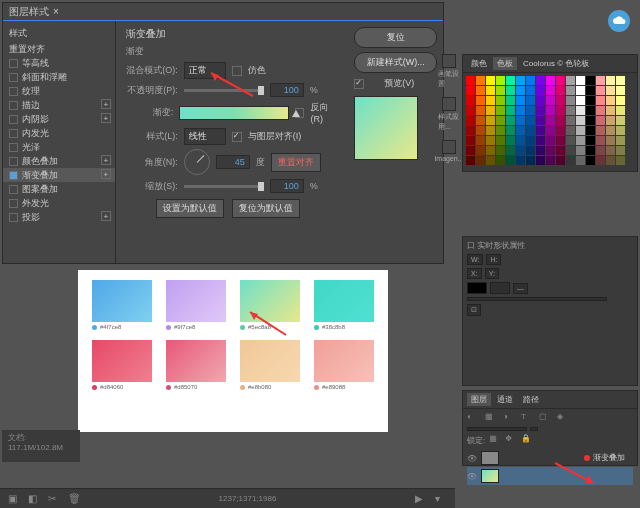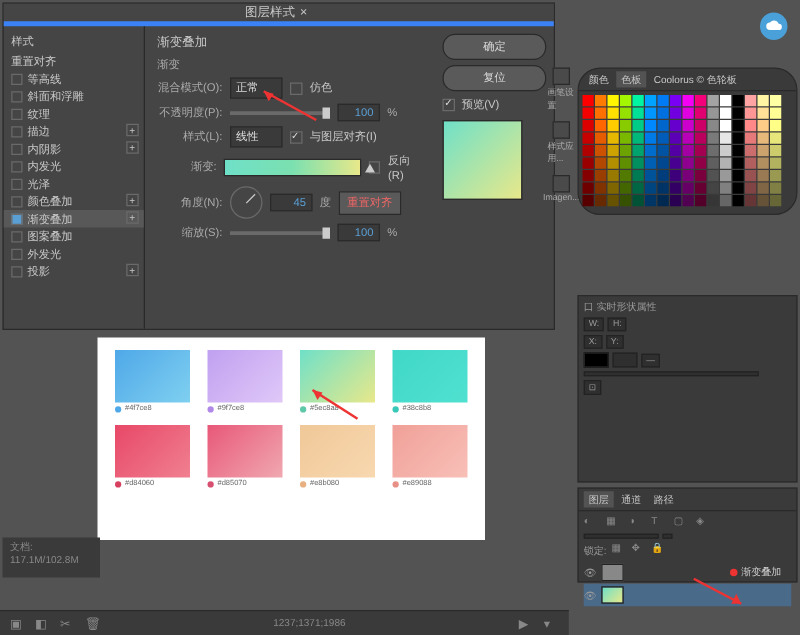--- a/index.html
+++ b/index.html
@@ -1,20 +1,20 @@
 <!DOCTYPE html>
 <html><head>
 <meta charset="utf-8">
 <style>
 * { box-sizing: border-box; margin: 0; padding: 0; font-family: "Microsoft YaHei", sans-serif; }
 body { background: #535353; width: 640px; height: 508px; overflow: hidden; color: #c8c8c8; font-size: 10px; position: relative; }
 
 
 .dialog { position: absolute; left: 2px; top: 2px; width: 442px; height: 262px; background: #454545; border: 1px solid #2a2a2a; }
-.dlg-title { display: flex; justify-content: center; align-items: center; height: 18px; padding: 0 6px; background: #454545; border-bottom: 4px solid #3b82f6; font-size: 10px; }
+.dlg-title { display: flex; justify-content: flex-start; align-items: center; height: 18px; padding: 0 6px; background: #454545; border-bottom: 1px solid #3b82f6; font-size: 10px; }
 .dlg-close { width: 14px; text-align: center; cursor: pointer; }
 
 .dlg-body { display: flex; height: calc(100% - 18px); }
 .dlg-left { width: 120px; border-right: 1px solid #2a2a2a; padding: 4px 0; }
 .dlg-left-h { font-size: 9px; padding: 2px 6px; }
 .style-item { display: flex; align-items: center; gap: 4px; padding: 1px 6px; font-size: 9px; height: 14px; position: relative; }
 .style-item.sel { background: #585858; }
 .style-item .chk { width: 9px; height: 9px; border: 1px solid #6a6a6a; flex: 0 0 auto; }
 .style-item .chk.on { background: #5a9fd4; }
 .style-item .plus { position: absolute; right: 4px; top: 1px; width: 10px; height: 10px; border: 1px solid #6a6a6a; display: flex; align-items: center; justify-content: center; font-size: 8px; }
@@ -31,21 +31,21 @@
 .chkbox { width: 10px; height: 10px; border: 1px solid #6a6a6a; display: inline-block; }
 .chkbox.on::after { content: "✓"; font-size: 8px; color: #ddd; display: block; margin-top: -2px; }
 .angle-dial { width: 26px; height: 26px; border: 1px solid #6a6a6a; border-radius: 50%; position: relative; }
 .angle-dial::after { content: ""; position: absolute; left: 50%; top: 50%; width: 10px; height: 1px; background: #ccc; transform-origin: left; transform: rotate(-45deg); }
 .slider { width: 80px; height: 3px; background: #6a6a6a; position: relative; }
 .slider .knob { position: absolute; top: -3px; right: 0; width: 6px; height: 9px; background: #ccc; }
 .btn-sm { background: #5a5a5a; border: 1px solid #2a2a2a; padding: 2px 6px; font-size: 9px; color: #ddd; cursor: pointer; }
 
 .dlg-right { width: 100px; padding: 6px; }
 .btn-pill { background: #5a5a5a; border: 1px solid #2a2a2a; border-radius: 10px; padding: 3px 0; font-size: 9px; color: #ddd; text-align: center; margin-bottom: 4px; cursor: pointer; }
-.preview-chk { display: flex; align-items: center; gap: 5px; font-size: 9px; margin: 4px 0 6px; }
+.preview-chk { display: flex; align-items: center; gap: 20px; font-size: 9px; margin: 4px 0 6px; }
 .preview-box { width: 64px; height: 64px; background: linear-gradient(135deg, #6fe0c8, #e8e88a); border: 1px solid #2a2a2a; }
 
 .red-arrow { position: absolute; pointer-events: none; }
 .red-arrow svg { overflow: visible; }
 
 
 .canvas { position: absolute; left: 78px; top: 270px; width: 310px; height: 162px; background: #fff; }
 .swatch-grid { display: grid; grid-template-columns: repeat(4, 60px); gap: 10px 14px; padding: 10px 14px; }
 .sw { width: 60px; height: 42px; }
 .sw-lbl { display: flex; align-items: center; gap: 3px; font-size: 6px; color: #666; margin-top: 2px; }
@@ -55,21 +55,21 @@
 .status { position: absolute; left: 0; bottom: 20px; width: 455px; background: #3a3a3a; padding: 2px 6px; font-size: 8px; color: #888; }
 .bottombar { position: absolute; left: 0; bottom: 0; width: 455px; height: 20px; background: #3a3a3a; border-top: 1px solid #2a2a2a; display: flex; align-items: center; padding: 0 8px; gap: 8px; }
 .bottombar .mid { flex: 1; text-align: center; color: #888; font-size: 8px; }
 .ico { width: 12px; height: 12px; color: #888; }
 
 
 .rp { position: absolute; right: 2px; width: 176px; background: #3a3a3a; border: 1px solid #2a2a2a; }
 .rp-tabs { display: flex; gap: 2px; padding: 2px 4px; font-size: 8px; border-bottom: 1px solid #2a2a2a; }
 .rp-tabs span { padding: 1px 4px; }
 .rp-tabs .on { background: #535353; }
-.rp-swatches { top: 54px; height: 118px; border-radius: 18px; }
+.rp-swatches { top: 54px; height: 118px; }
 .swatch-area { display: grid; grid-template-columns: repeat(16, 9px); grid-auto-rows: 9px; gap: 1px; padding: 3px; }
 .swatch-area div { width: 9px; height: 9px; }
 .rp-side { position: absolute; right: 180px; top: 54px; width: 22px; }
 .rp-side-item { display: flex; flex-direction: column; align-items: center; gap: 1px; font-size: 7px; color: #aaa; margin-bottom: 8px; }
 .rp-side-item .sq { width: 14px; height: 14px; background: #4a4a4a; border: 1px solid #2a2a2a; }
 
 .rp-props { top: 236px; height: 150px; }
 .rp-layers { top: 390px; height: 76px; }
 .prop-body, .layer-body { padding: 3px 4px; font-size: 8px; color: #999; }
 .prop-row { display: flex; align-items: center; gap: 3px; margin-bottom: 3px; }
@@ -174,57 +174,61 @@
       <div class="row">
         <span class="lbl">不透明度(P):</span>
         <span class="slider">
             <span class="knob"></span>
           </span>
         <span class="num">100</span>
         <span class="pct">%</span>
       </div>
 
       <div class="row">
-        <span class="lbl">样式(L):</span>
-        <span class="select">线性</span>
-        <span class="chkbox on"></span>
-        <span>与图层对齐(I)</span>
-      </div>
-
-      <div class="row">
         <span class="lbl">渐变:</span>
         <span class="grad-bar">
             <span class="grad-caret"></span>
           </span>
         <span class="chkbox"></span>
         <span>反向(R)</span>
+      </div>
+
+      <div class="row">
+        <span class="lbl">样式(L):</span>
+        <span class="select">线性</span>
+        <span class="chkbox on"></span>
+        <span>与图层对齐(I)</span>
       </div>
 
       <div class="row">
         <span class="lbl">角度(N):</span>
         <span class="angle-dial"></span>
         <span class="num">45</span>
         <span class="pct">度</span>
         <span class="btn-sm" style="color:#e66">重置对齐</span>
       </div>
 
       <div class="row">
         <span class="lbl">缩放(S):</span>
         <span class="slider">
             <span class="knob"></span>
           </span>
         <span class="num">100</span>
         <span class="pct">%</span>
       </div>
 
+      <div class="row" style="margin-top:6px;gap:8px;justify-content:flex-start;padding-left:30px">
+        <span class="btn-sm">设置为默认值</span>
+        <span class="btn-sm">复位为默认值</span>
+      </div>
     </div>
 
     <div class="dlg-right">
-      <div class="btn-pill">确定</div>
       <div class="btn-pill">复位</div>
+      <div class="btn-pill">新建样式(W)...</div>
       <div class="preview-chk">
         <span class="chkbox on"></span>
         <span>预览(V)</span>
       </div>
       <div class="preview-box"></div>
     </div>
   </div>
 
   <div class="red-arrow" style="left:200px;top:68px">
     <svg width="60" height="30">

